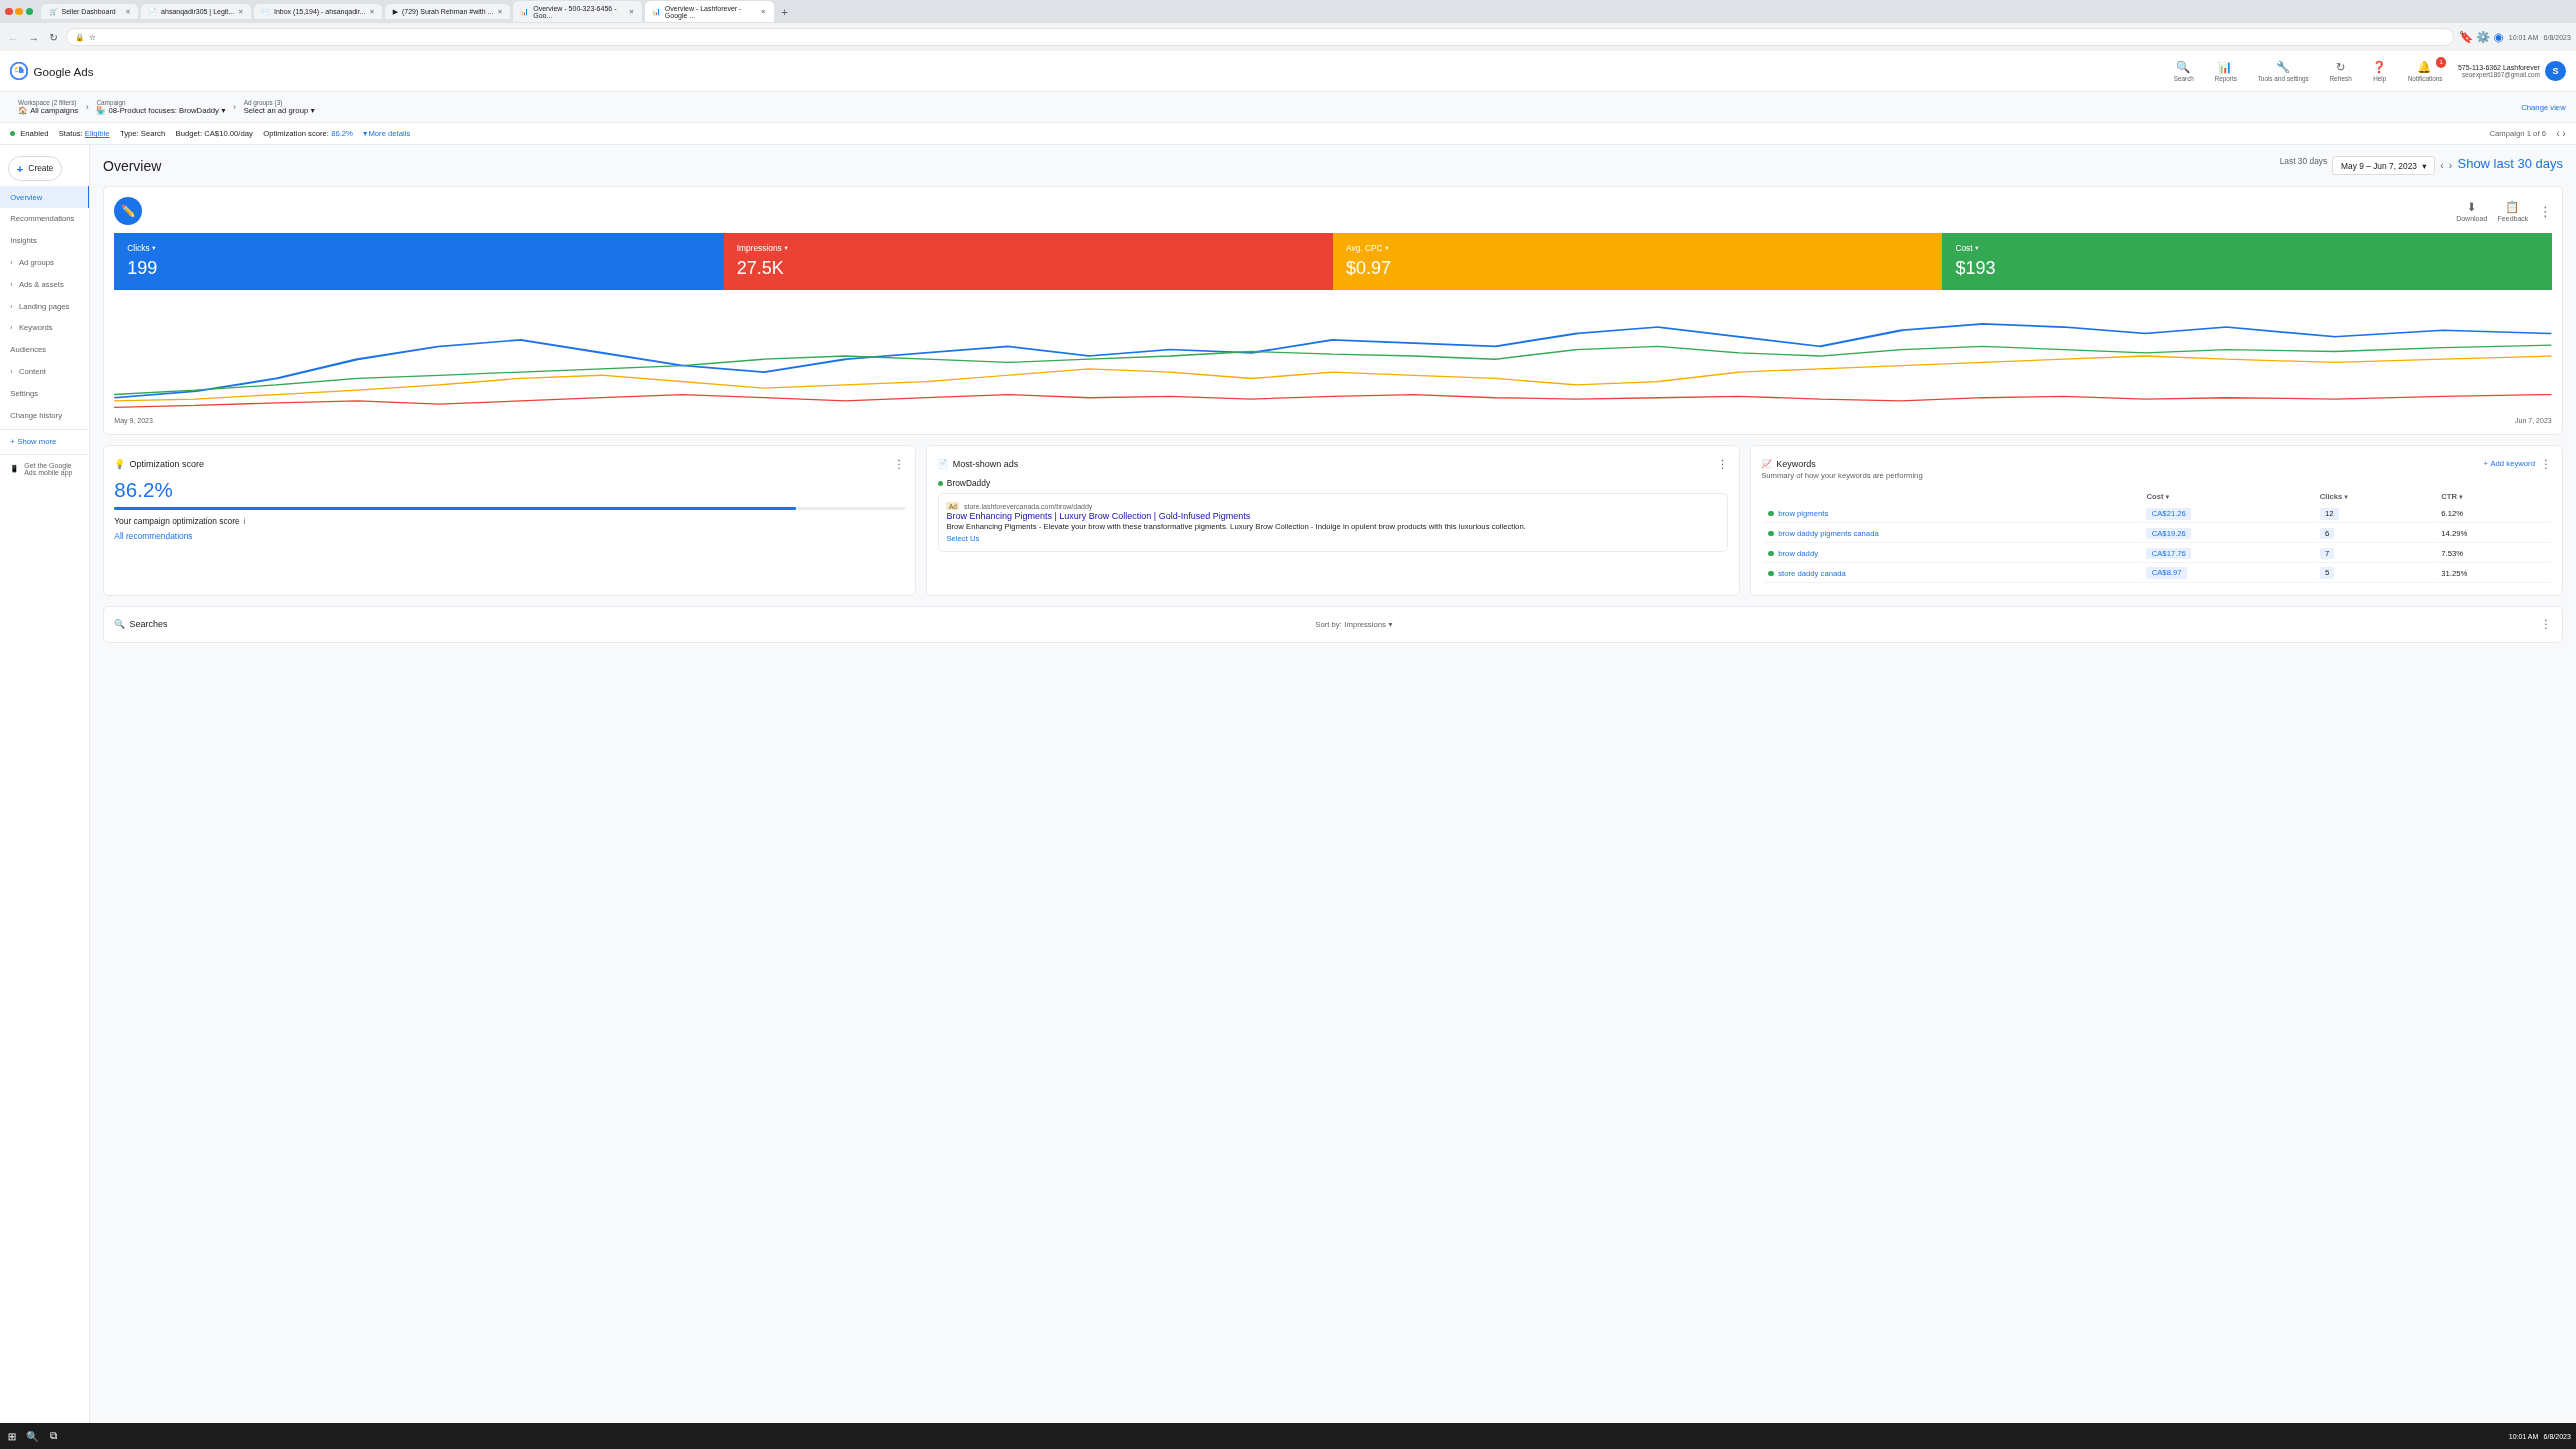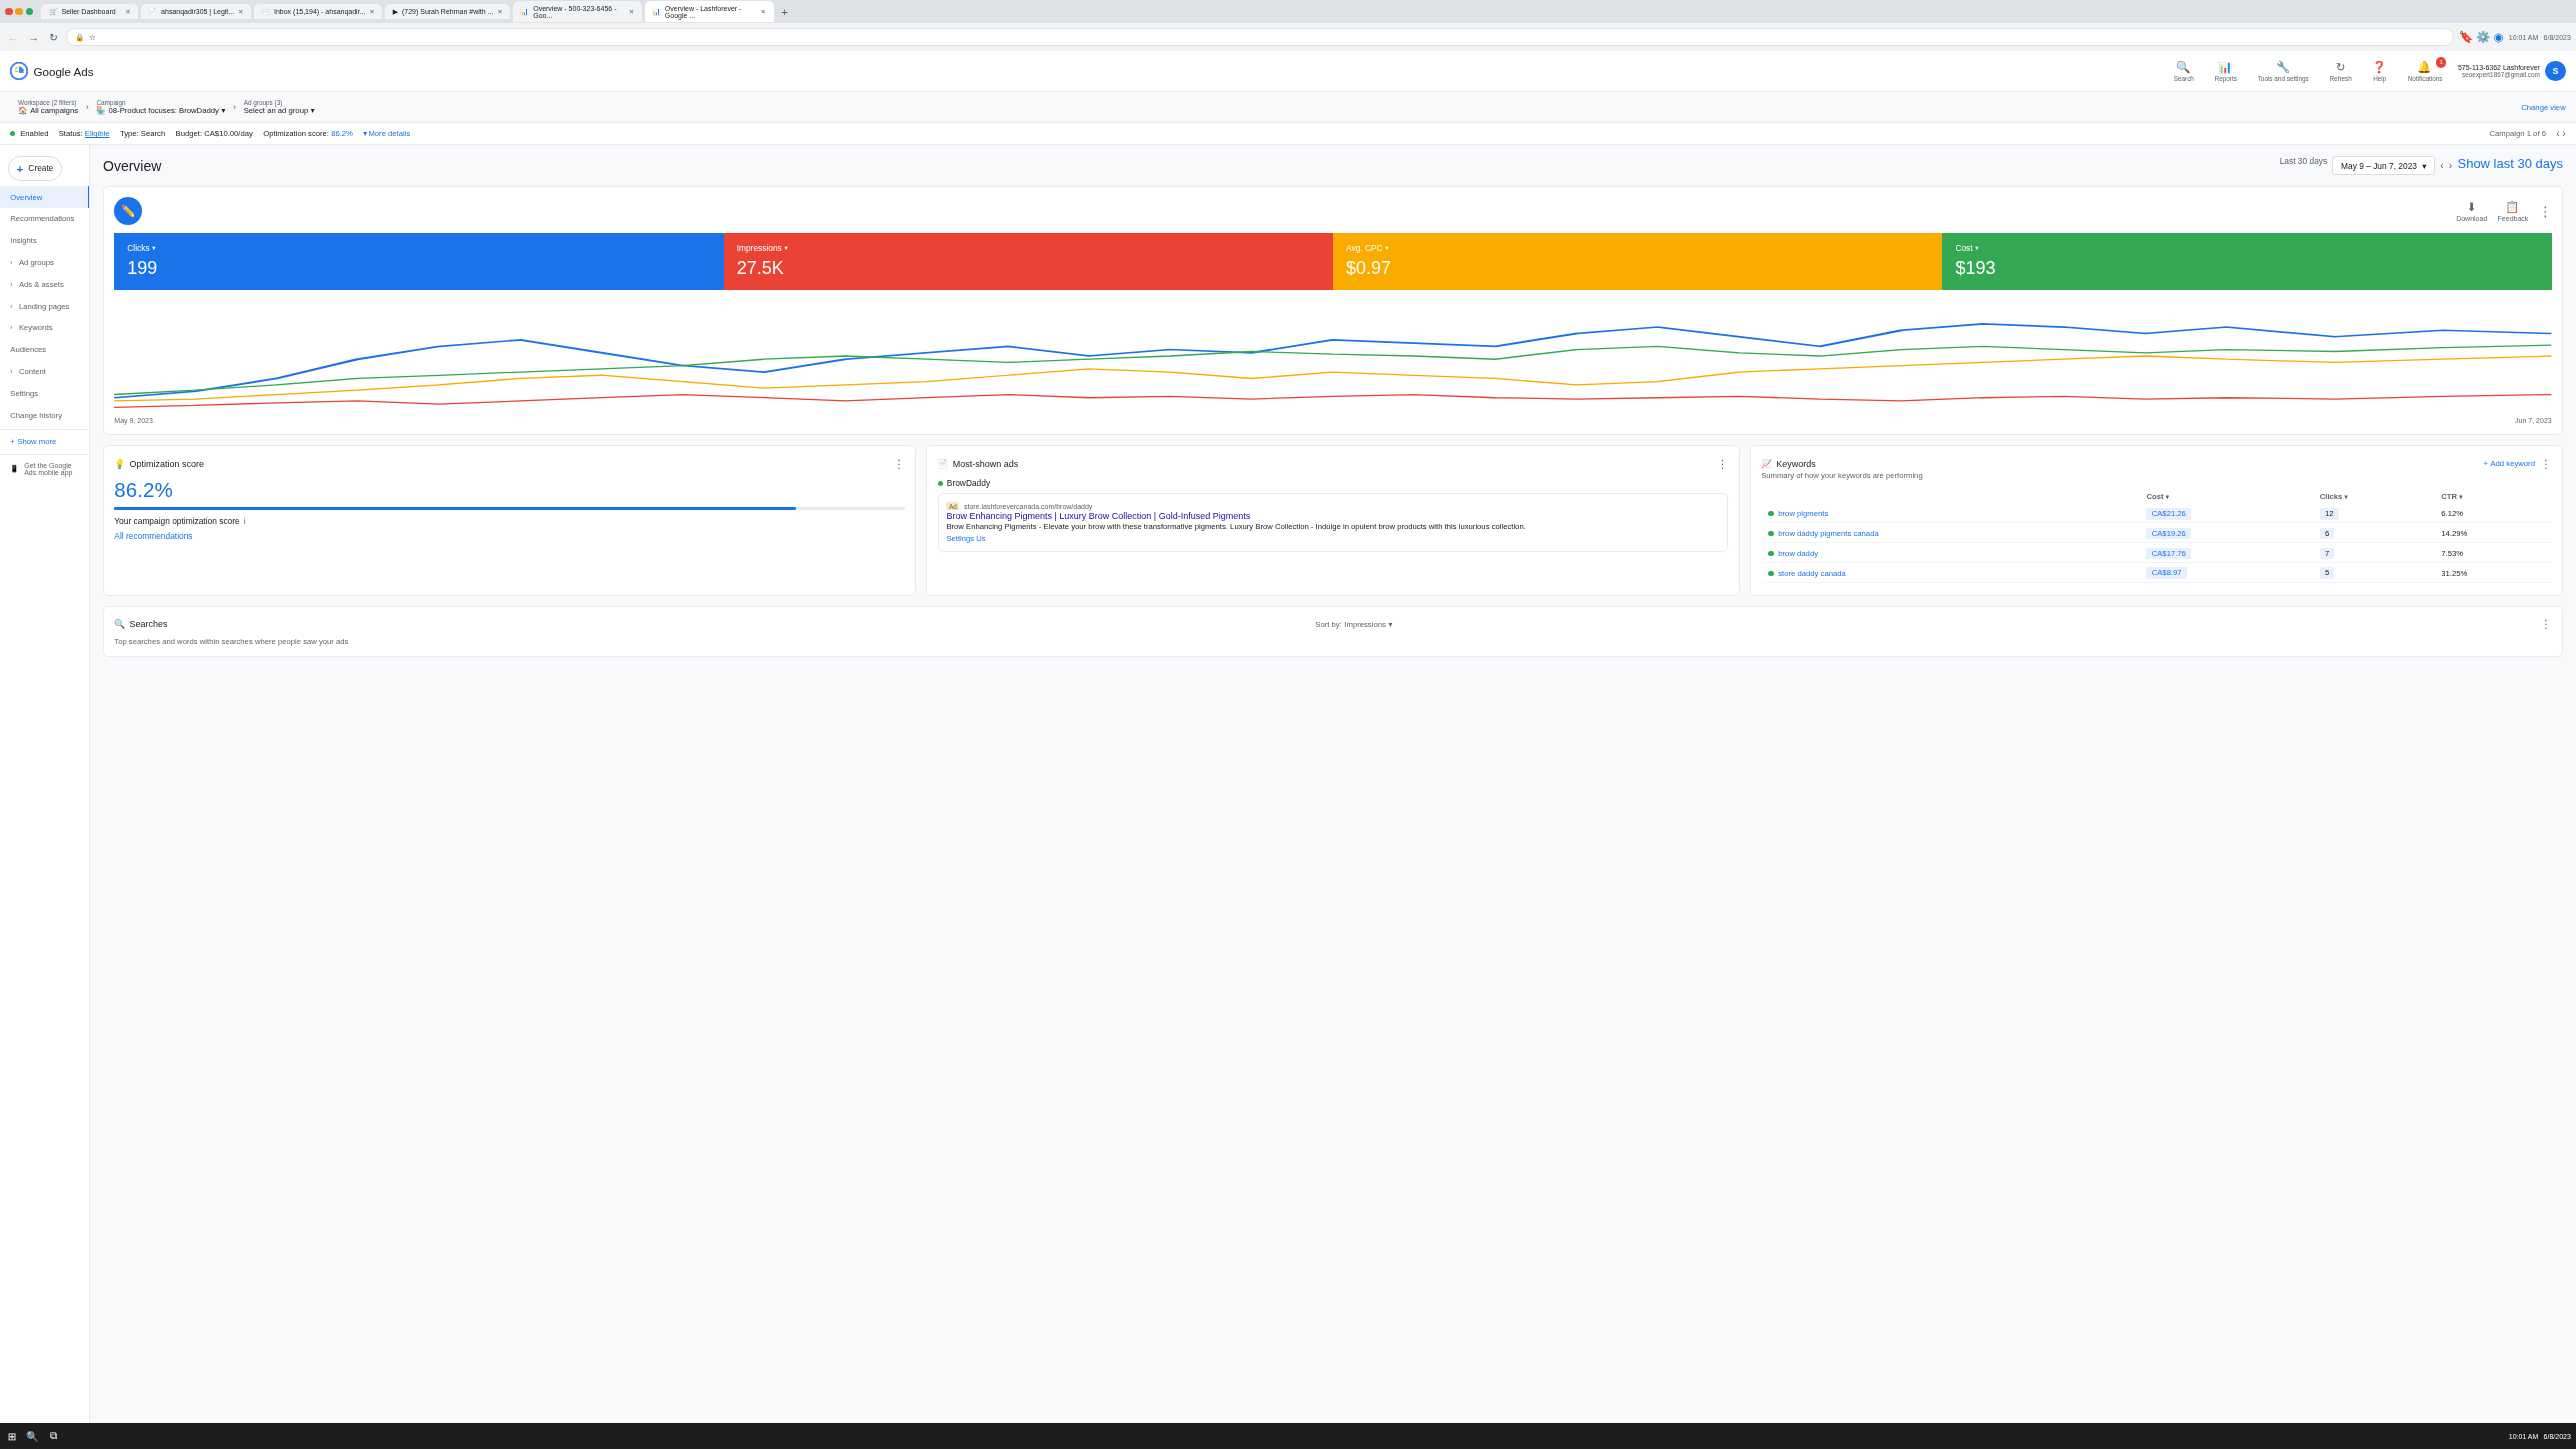--- a/index.html
+++ b/index.html
@@ -502,21 +502,21 @@
             <span class="ad-dot"></span>
             <span>BrowDaddy</span>
           </div>
           <div class="ad-preview">
             <div class="ad-url">
               <span class="ad-tag">Ad</span>
               <span>store.lashforevercanada.com/brow/daddy</span>
             </div>
             <div class="ad-title">Brow Enhancing Pigments | Luxury Brow Collection | Gold-Infused Pigments</div>
             <div class="ad-desc">Brow Enhancing Pigments - Elevate your brow with these transformative pigments. Luxury Brow Collection - Indulge in opulent brow products with this luxurious collection.</div>
-            <a class="ad-link">Settings Us</a>
+            <a class="ad-link">Select Us</a>
           </div>
         </div>
 
         <div class="card">
           <div class="keywords-header">
             <div class="card-title">
               <span>📈</span>
               <span>Keywords</span>
             </div>
             <div style="display:flex;align-items:center;gap:5.2px;">
@@ -596,21 +596,20 @@
               <span>🔍</span>
               <span>Searches</span>
             </div>
             <div class="sort-by">
               <span>Sort by:</span>
               <span>Impressions</span>
               <span>▾</span>
             </div>
             <span class="card-menu">⋮</span>
           </div>
-          <div class="searches-desc">Top searches and words within searches where people saw your ads</div>
         </div>
       </div>
 
     </div>
   </div>
 </div>
 
 <div style="position:fixed;bottom:0;left:0;right:0;height:26px;background:#1c1c1c;display:flex;align-items:center;padding:0 5.2px;gap:5.2px;z-index:1000;">
   <button style="background:none;border:none;color:white;font-size:10.3px;cursor:pointer;padding:2.6px;">⊞</button>
   <button style="background:none;border:none;color:white;font-size:10.3px;cursor:pointer;padding:2.6px;">🔍</button>

